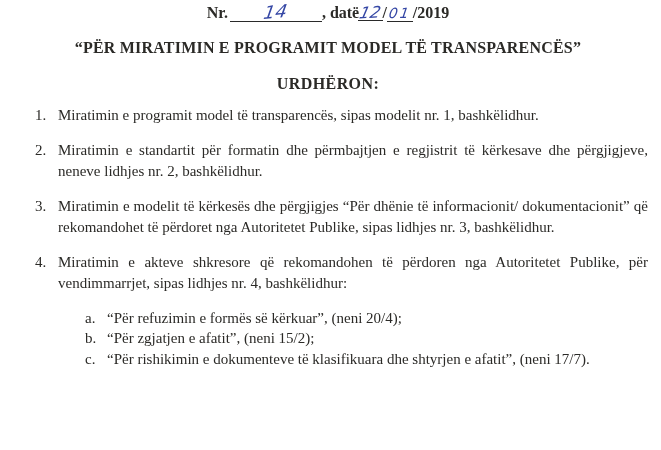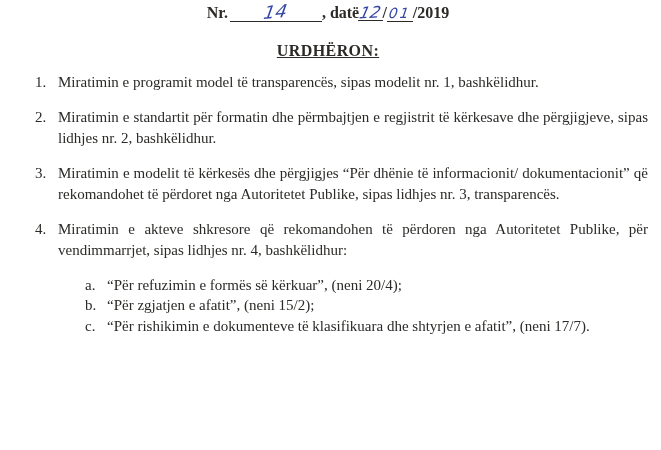--- a/index.html
+++ b/index.html
@@ -82,21 +82,20 @@
   }
   .it{font-style:italic;}
   
   .order{
     margin-top:17px;
     text-align:center;
     font-weight:bold;
     font-size:16px;
     line-height:19px;
     letter-spacing:0.4px;
-    text-decoration:underline;
   }
   
   .list{margin-top:12px;font-size:15px;}
   .item{
     display:flex;
     margin:0 0 13px 27px;
     line-height:21.5px;
   }
   .item .marker{flex:0 0 23px;}
   .item .text{flex:1;text-align:justify;}
@@ -109,39 +108,40 @@
   .subitem .marker{flex:0 0 22px;}
   .subitem .text{flex:1;}
 </style>
 </head>
 <body>
 
 <div class="page">
 
   <div class="nr-line"><span>Nr.</span><span class="blank"><span class="ink ink-nr">14</span></span><span>, datë</span><span class="slot day-wrap"><span class="ink ink-day">12</span></span><span>/</span><span class="slot"><span class="ink ink-month">01</span></span><span>/2019</span></div>
 
+  <div class="title">“PËR MIRATIMIN E PROGRAMIT MODEL TË TRANSPARENCËS”</div>
 
 
   <div class="order">URDHËRON:</div>
 
   <div class="list">
 
     <div class="item">
       <span class="marker">1.</span>
       <span class="text">Miratimin e programit model të transparencës, sipas modelit nr. 1, bashkëlidhur.</span>
     </div>
 
     <div class="item">
       <span class="marker">2.</span>
-      <span class="text">Miratimin e standartit për formatin dhe përmbajtjen e regjistrit të kërkesave dhe përgjigjeve, sipas lidhjes nr. 2, bashkëlidhur.</span>
+      <span class="text">Miratimin e standartit për formatin dhe përmbajtjen e regjistrit të kërkesave dhe përgjigjeve, neneve lidhjes nr. 2, bashkëlidhur.</span>
     </div>
 
     <div class="item">
       <span class="marker">3.</span>
-      <span class="text">Miratimin e modelit të kërkesës dhe përgjigjes “Për dhënie të informacionit/ dokumentacionit” që rekomandohet të përdoret nga Autoritetet Publike, sipas lidhjes nr. 3, transparencës.</span>
+      <span class="text">Miratimin e modelit të kërkesës dhe përgjigjes “Për dhënie të informacionit/ dokumentacionit” që rekomandohet të përdoret nga Autoritetet Publike, sipas lidhjes nr. 3, bashkëlidhur.</span>
     </div>
 
     <div class="item">
       <span class="marker">4.</span>
       <span class="text">Miratimin e akteve shkresore që rekomandohen të përdoren nga Autoritetet Publike, për vendimmarrjet, sipas lidhjes nr. 4, bashkëlidhur:</span>
     </div>
 
     <div class="sublist">
       <div class="subitem">
         <span class="marker">a.</span>

